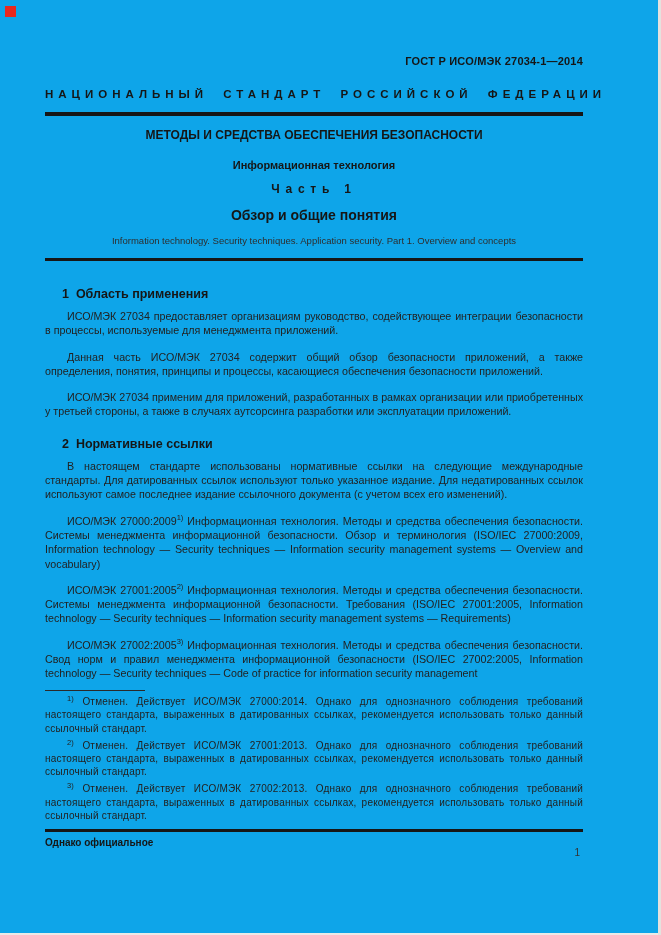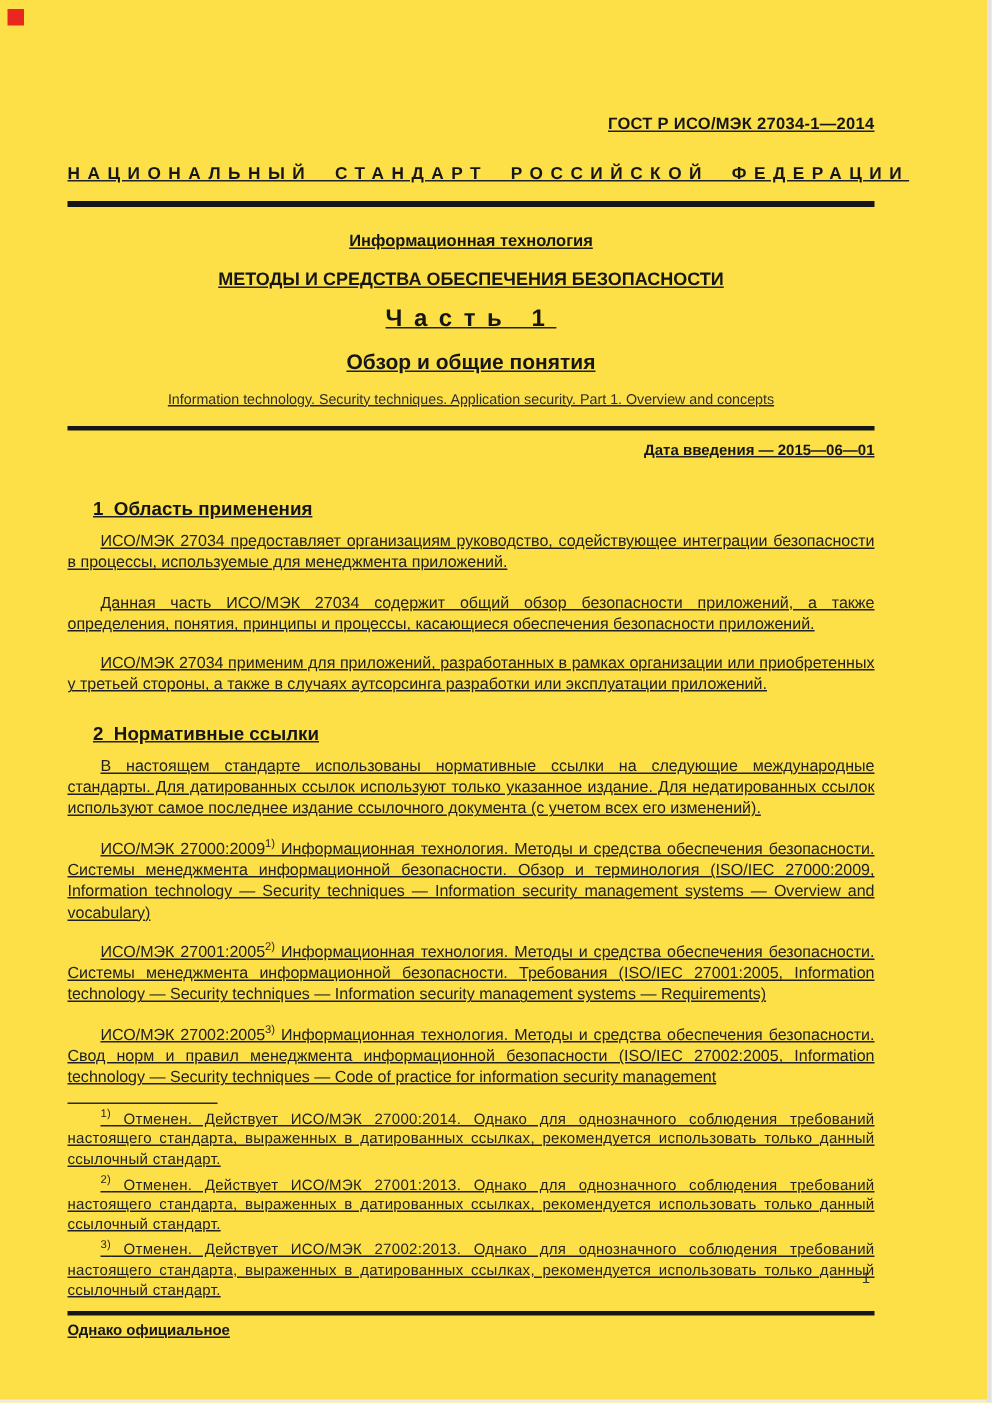--- a/index.html
+++ b/index.html
@@ -1,47 +1,46 @@
 <!DOCTYPE html>
 <html><head>
 <meta charset="utf-8">
 <style>
   html, body { margin:0; padding:0; background:#ffffff; }
   * { box-sizing:border-box; }
   .page {
     position:relative;
     width:661px; height:935px;
-    background:#fde047;
+    background:#0ea5e9;
     font-family:"Liberation Sans","DejaVu Sans",sans-serif;
     color:#222;
-    padding:77px 78px 0 45px;
+    padding:55px 78px 0 45px;
     overflow:hidden;
     box-shadow: inset -3px 0 0 #e4e2de, inset 0 -2px 0 #eceae6;
-    text-decoration: underline;
   }
   .click-marker {
     position:absolute; left:5px; top:6px;
     width:11px; height:11px;
   }
   .doc-code {
     text-align:right; font-weight:bold; font-size:11px;
     letter-spacing:.2px; color:#161616;
   }
   .banner {
     margin-top:21px; text-align:left; font-weight:bold;
     font-size:11.5px; letter-spacing:5px; word-spacing:7px;
     white-space:nowrap; color:#161616;
   }
   .rule { height:3.5px; background:#161616; margin-top:12px; }
   .rule.bottom { height:3px; margin-top:7px; }
   .tb { text-align:center; font-weight:bold; color:#161616; }
   .tb-subject { margin-top:17px; font-size:11px; }
   .tb-main    { margin-top:12px; font-size:12px; }
   .tb-sub     { margin-top:11px; font-size:11px; }
-  .tb-part    { margin-top:11px; font-size:16px; letter-spacing:.48em; }
+  .tb-part    { margin-top:11px; font-size:12px; letter-spacing:.48em; }
   .tb-ptitle  { margin-top:11px; font-size:14px; }
   .tb-en      { margin-top:12px; font-size:9.5px; font-weight:normal; color:#2e2e2e; text-align:center; }
   .date-line  { margin-top:8px; text-align:right; font-weight:bold; font-size:10px; color:#161616; }
   .sec-heading {
     margin:26px 0 0 17px; font-size:12.5px; font-weight:bold; color:#161616;
   }
   .sec-heading.second { margin-top:18px; }
   p.body {
     margin:8px 0 0; font-size:10.7px; line-height:14.3px;
     text-align:justify; text-indent:22px; color:#222;
@@ -62,29 +61,28 @@
 <div class="page">
 
   <div class="click-marker" style="background: rgb(232, 40, 30);"></div>
 
   <div class="doc-code">ГОСТ Р ИСО/МЭК 27034-1—2014</div>
 
   <div class="banner">НАЦИОНАЛЬНЫЙ СТАНДАРТ РОССИЙСКОЙ ФЕДЕРАЦИИ</div>
 
   <div class="rule"></div>
 
+  <div class="tb tb-main">МЕТОДЫ И СРЕДСТВА ОБЕСПЕЧЕНИЯ БЕЗОПАСНОСТИ</div>
   <div class="tb tb-subject">Информационная технология</div>
-  <div class="tb tb-main">МЕТОДЫ И СРЕДСТВА ОБЕСПЕЧЕНИЯ БЕЗОПАСНОСТИ</div>
   <div class="tb tb-part">Часть 1</div>
   <div class="tb tb-ptitle">Обзор и общие понятия</div>
   <div class="tb-en">Information technology. Security techniques. Application security. Part 1. Overview and concepts</div>
 
   <div class="rule"></div>
 
-  <div class="date-line">Дата введения — 2015—06—01</div>
 
   <div class="sec-heading">1&nbsp; Область применения</div>
   <p class="body">ИСО/МЭК 27034 предоставляет организациям руководство, содействующее интеграции безопасности в процессы, используемые для менеджмента приложений.</p>
   <p class="body cont">Данная часть ИСО/МЭК 27034 содержит общий обзор безопасности приложений, а также определения, понятия, принципы и процессы, касающиеся обеспечения безопасности приложений.</p>
   <p class="body cont">ИСО/МЭК 27034 применим для приложений, разработанных в рамках организации или приобретенных у третьей стороны, а также в случаях аутсорсинга разработки или эксплуатации приложений.</p>
 
   <div class="sec-heading second">2&nbsp; Нормативные ссылки</div>
   <p class="body">В настоящем стандарте использованы нормативные ссылки на следующие международные стандарты. Для датированных ссылок используют только указанное издание. Для недатированных ссылок используют самое последнее издание ссылочного документа (с учетом всех его изменений).</p>
 
   <p class="body cont"><span>ИСО/МЭК 27000:2009</span><sup>1)</sup><span> Информационная технология. Методы и средства обеспечения безопасности. Системы менеджмента информационной безопасности. Обзор и терминология (ISO/IEC 27000:2009, Information technology — Security techniques — Information security management systems — Overview and vocabulary)</span></p>

